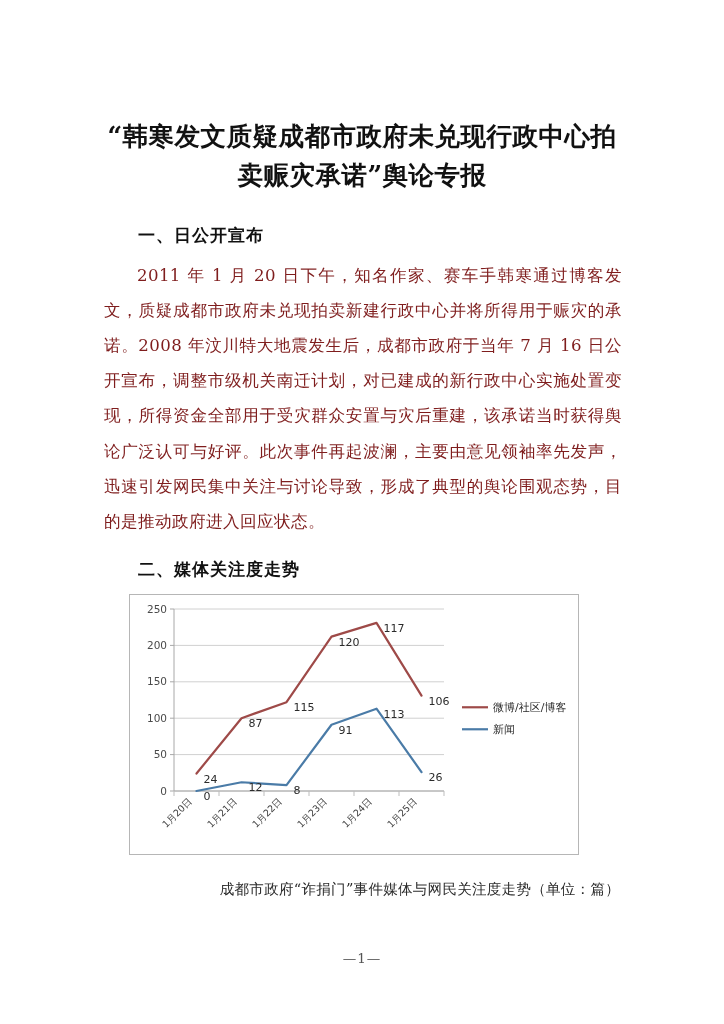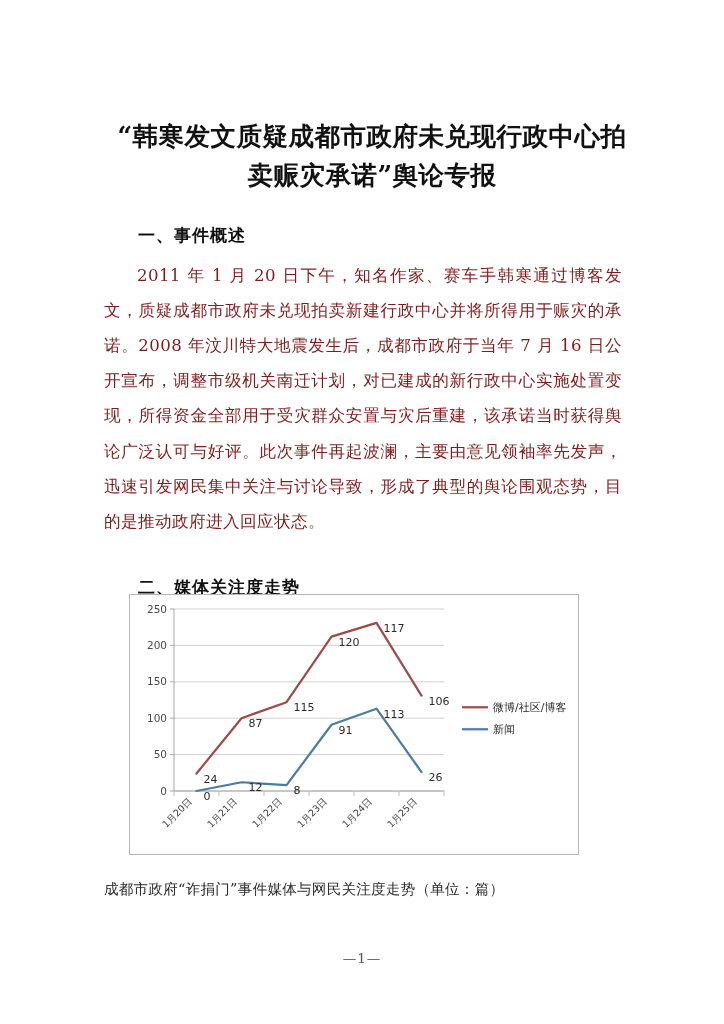--- a/index.html
+++ b/index.html
@@ -29,34 +29,33 @@
     left: 104px;
     top: 100px;
     width: 516px;
     text-align: center;
     font-family: "DejaVu Serif", "Liberation Serif", serif;
     font-weight: bold;
     font-size: 25.5px;
     line-height: 39px;
     letter-spacing: 0.5px;
     color: #111111;
-    margin-left: 10px;
   }
 
   
   .section-heading {
     position: absolute;
     font-family: "DejaVu Sans", "Liberation Sans", sans-serif;
     font-weight: bold;
     font-size: 17px;
     letter-spacing: 1px;
     color: #111111;
   }
   #heading-1 { left: 138px; top: 210px; }
-  #heading-2 { left: 138px; top: 562px; }
+  #heading-2 { left: 138px; top: 544px; }
 
   
   .body-paragraph {
     position: absolute;
     left: 104px;
     top: 241px;
     width: 518px;
     font-family: "DejaVu Serif", "Liberation Serif", serif;
     font-size: 16.6px;
     line-height: 35.2px;
@@ -79,21 +78,21 @@
     box-sizing: border-box;
   }
   .chart-svg { display: block; }
 
   
   .chart-caption {
     position: absolute;
     left: 104px;
     top: 880px;
     width: 516px;
-    text-align: left;
+    text-align: right;
     font-family: "DejaVu Serif", "Liberation Serif", serif;
     font-size: 14.5px;
     color: #2b2b2b;
     letter-spacing: 0.3px;
   }
 
   
   .page-footer {
     position: absolute;
     left: 0;
@@ -112,21 +111,21 @@
   .cat-label    { font-family: "DejaVu Sans", "Liberation Sans", sans-serif; font-size: 9.5px;  fill: #3d3d3d; }
   .legend-label { font-family: "DejaVu Sans", "Liberation Sans", sans-serif; font-size: 11px;   fill: #2b2b2b; }
 </style>
 </head>
 <body>
 
 <div class="page">
 
   <h1 class="doc-title">“韩寒发文质疑成都市政府未兑现行政中心拍卖赈灾承诺”舆论专报</h1>
 
-  <h2 class="section-heading" id="heading-1">一、事件概述</h2>
+  <h2 class="section-heading" id="heading-1">一、日公开宣布</h2>
 
   <p class="body-paragraph">2011 年 1 月 20 日下午，知名作家、赛车手韩寒通过博客发文，质疑成都市政府未兑现拍卖新建行政中心并将所得用于赈灾的承诺。2008 年汶川特大地震发生后，成都市政府于当年 7 月 16 日公开宣布，调整市级机关南迁计划，对已建成的新行政中心实施处置变现，所得资金全部用于受灾群众安置与灾后重建，该承诺当时获得舆论广泛认可与好评。此次事件再起波澜，主要由意见领袖率先发声，迅速引发网民集中关注与讨论导致，形成了典型的舆论围观态势，目的是推动政府进入回应状态。</p>
 
   <h2 class="section-heading" id="heading-2">二、媒体关注度走势</h2>
 
   <div class="chart-frame">
     <svg class="chart-svg" width="448" height="259" viewBox="0 0 448 259">
       <g id="chart-gridlines">
           <line x1="44" y1="196" x2="314" y2="196" stroke="#d0d0d0" stroke-width="1"></line>
           <line x1="44" y1="159.6" x2="314" y2="159.6" stroke="#d0d0d0" stroke-width="1"></line>

